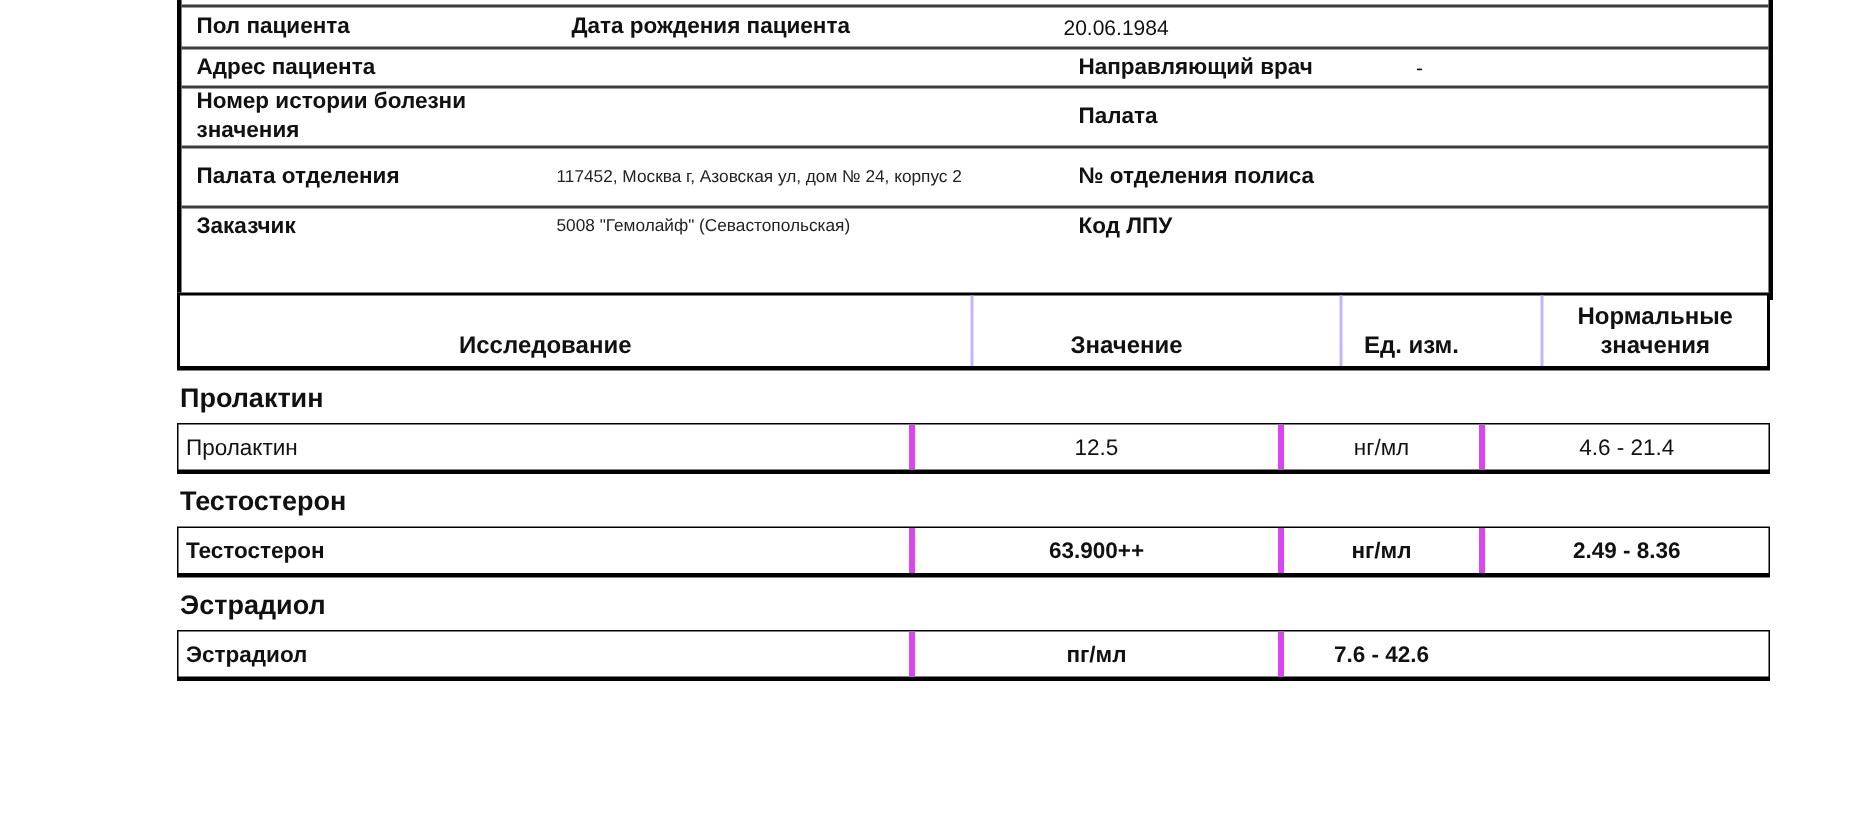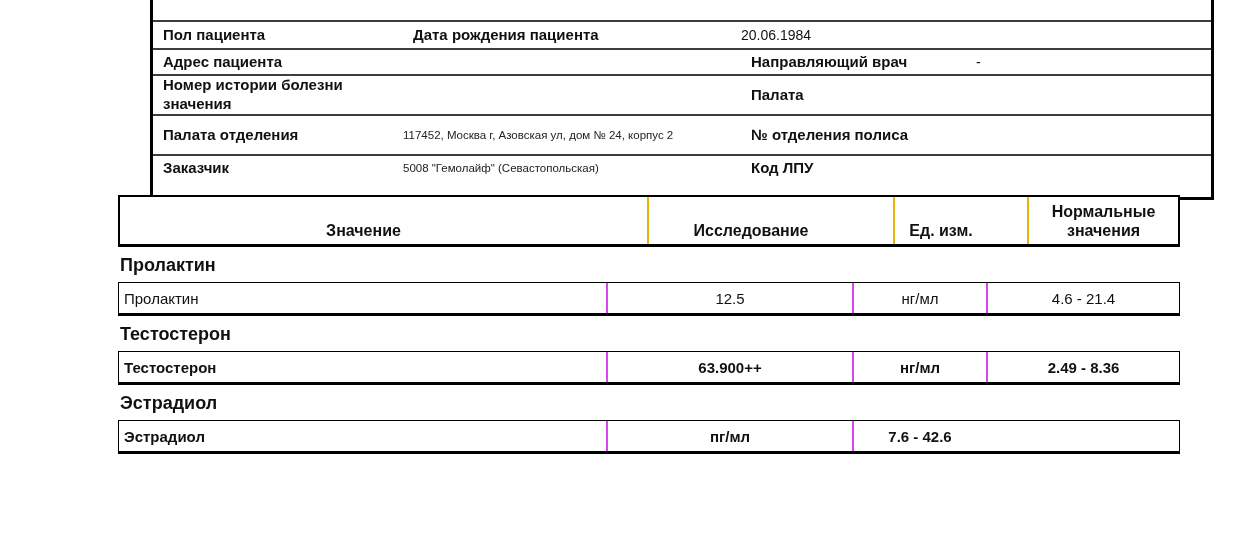--- a/index.html
+++ b/index.html
@@ -7,21 +7,21 @@
   .page {
     position:relative; width:1240px; height:544px; background:#ffffff;
     font-family:"Liberation Sans", "DejaVu Sans", sans-serif; color:#111;
     overflow:hidden;
   }
 
   
   .info-table {
     position:absolute; left:118px; top:0; width:1064px; height:200px;
     border-left:3px solid #000; border-right:3px solid #000; border-bottom:3px solid #000;
-    padding-top:20px; background:#fff;margin-left:32px;
+    padding-top:3px; background:#fff;
   }
   .info-row {
     display:grid; grid-template-columns:250px 338px 235px 1fr;
     align-items:center; border-top:2px solid #3d3d3d;
   }
   .info-row.h28 { height:28px; }
   .info-row.h26 { height:26px; }
   .info-row.h40 { height:40px; }
   .info-row .label { font-weight:bold; font-size:15px; padding-left:10px; line-height:1.25; }
   .info-row .value { font-size:14px; }
@@ -30,33 +30,33 @@
   
   .results { position:absolute; left:118px; top:195px; width:1062px; }
   .res-grid { display:grid; grid-template-columns:487px 246px 134px 1fr; }
   .res-header {
     border:2px solid #000; border-bottom:3px solid #000; height:52px; background:#fff;
   }
   .res-header .hcell {
     display:flex; align-items:flex-end; justify-content:center; text-align:center;
     font-weight:bold; font-size:16px; padding-bottom:4px; line-height:1.15;
   }
-  .res-header .hcell + .hcell { border-left:2px solid #eab308;margin-left:40px; }
+  .res-header .hcell + .hcell { border-left:2px solid #c4b5fd;margin-left:40px; }
   .res-header .hcell span { display:inline-block; max-width:140px; }
 
   .section-title {
     font-weight:bold; font-size:18px; padding:5px 2px 4px 2px; line-height:26px;
   }
   .res-row {
     border:1px solid #000; border-bottom:3px solid #000; height:34px; background:#fff;
     font-size:15px; align-items:center;
   }
   .res-row .cell { display:flex; align-items:center; justify-content:center; height:100%; }
   .res-row .cell.name { justify-content:flex-start; padding-left:5px; }
-  .res-row .cell + .cell { border-left:2px solid #d946ef; }
+  .res-row .cell + .cell { border-left:4px solid #d946ef; }
   .res-row.flagged { font-weight:bold; }
 </style>
 </head>
 <body>
 
 <div class="page">
 
   <div class="info-table">
 
     <div class="info-row h28">
@@ -92,24 +92,24 @@
       <div class="label">Код ЛПУ</div>
       <div class="value"></div>
     </div>
 
   </div>
 
   <div class="results">
 
     <div class="res-header res-grid">
       <div class="hcell">
-          <span>Значение</span>
+          <span>Исследование</span>
         </div>
       <div class="hcell">
-          <span>Исследование</span>
+          <span>Значение</span>
         </div>
       <div class="hcell">
           <span>Ед. изм.</span>
         </div>
       <div class="hcell">
           <span>Нормальные значения</span>
         </div>
     </div>
 
     <div class="section-title">Пролактин</div>

